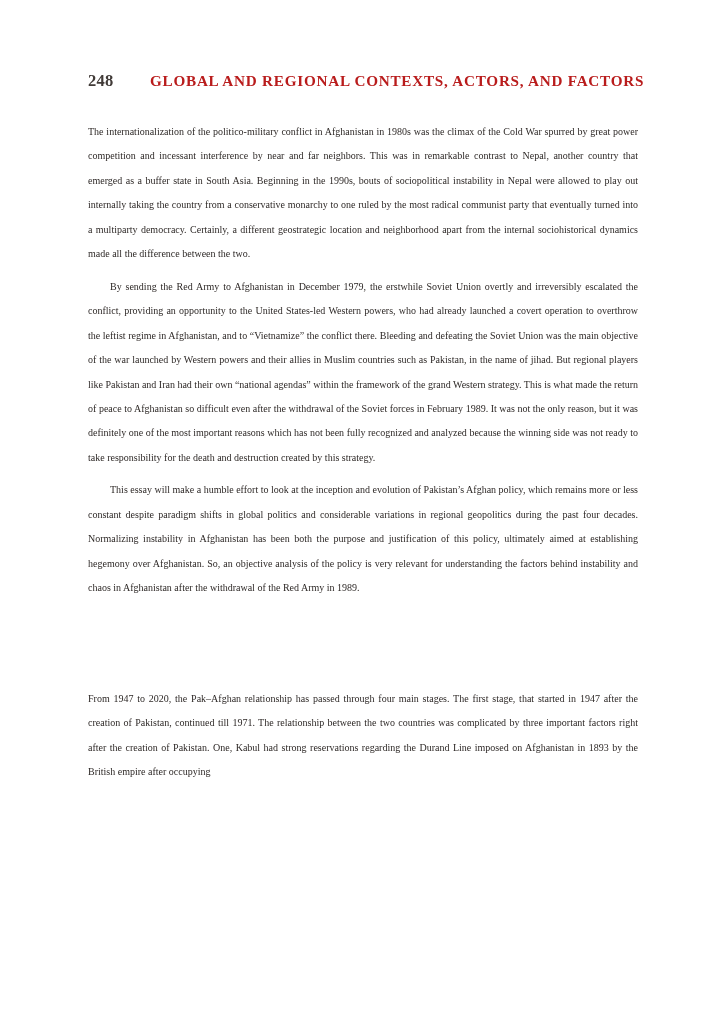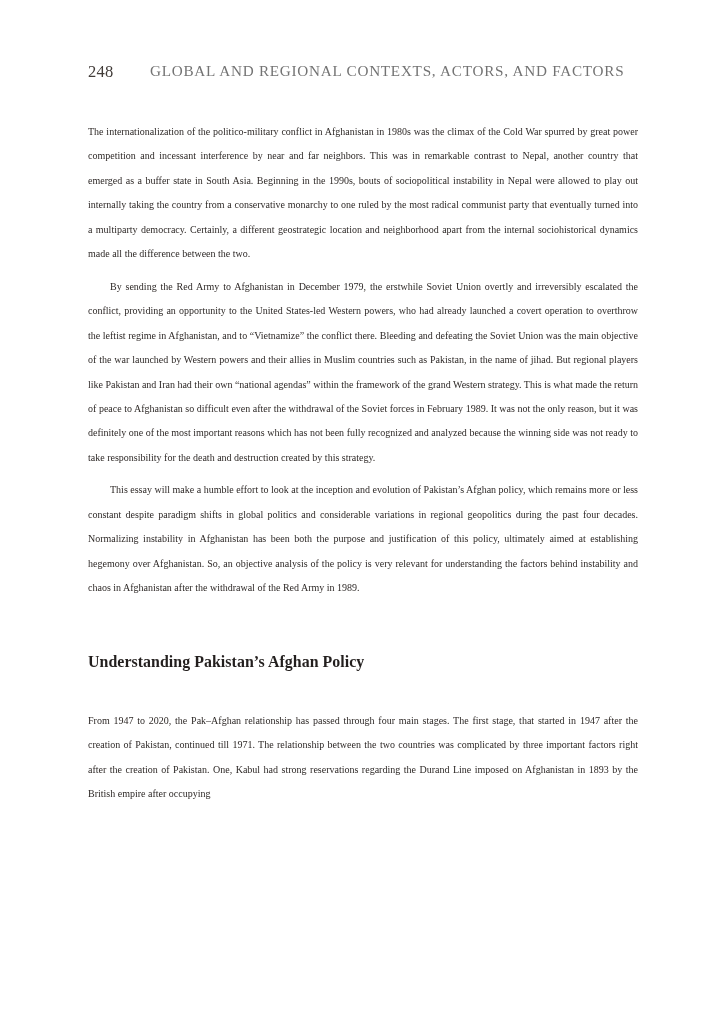--- a/index.html
+++ b/index.html
@@ -16,37 +16,38 @@
     overflow: hidden;
     font-family: "Liberation Serif", "DejaVu Serif", serif;
     color: #2b2725;
     -webkit-font-smoothing: antialiased;
   }
 
   
   .running-head {
     position: absolute;
     left: 88px;
-    top: 62px;
+    top: 70px;
     width: 549px;
     height: 22px;
     display: flex;
-    align-items: flex-start;
+    align-items: center;
+    font-weight: bold;
   }
   .folio {
     font-size: 16.5px;
     letter-spacing: 0.2px;
     color: #413b38;
     width: 62px;
     flex: 0 0 62px;
   }
   .head-title {
     font-size: 15.2px;
     letter-spacing: 0.75px;
-    color: #737373;
+    color: #b91c1c;
     white-space: nowrap;
   }
 
   
   .column {
     position: absolute;
     left: 88px;
     top: 120px;
     width: 550px;
   }
@@ -92,21 +93,20 @@
   <div class="column">
 
     <p class="body">The internationalization of the politico-military conflict in Afghanistan in 1980s was the climax of the Cold War spurred by great power competition and incessant interference by near and far neighbors. This was in remarkable contrast to Nepal, another country that emerged as a buffer state in South Asia. Beginning in the 1990s, bouts of sociopolitical instability in Nepal were allowed to play out internally taking the country from a conservative monarchy to one ruled by the most radical communist party that eventually turned into a multiparty democracy. Certainly, a different geostrategic location and neighborhood apart from the internal sociohistorical dynamics made all the difference between the two.</p>
 
     <p class="body indent">By sending the Red Army to Afghanistan in December 1979, the erstwhile Soviet Union overtly and irreversibly escalated the conflict, providing an opportunity to the United States-led Western powers, who had already launched a covert operation to overthrow the leftist regime in Afghanistan, and to “Vietnamize” the conflict there. Bleeding and defeating the Soviet Union was the main objective of the war launched by Western powers and their allies in Muslim countries such as Pakistan, in the name of jihad. But regional players like Pakistan and Iran had their own “national agendas” within the framework of the grand Western strategy. This is what made the return of peace to Afghanistan so difficult even after the withdrawal of the Soviet forces in February 1989. It was not the only reason, but it was definitely one of the most important reasons which has not been fully recognized and analyzed because the winning side was not ready to take responsibility for the death and destruction created by this strategy.</p>
 
     <p class="body indent">This essay will make a humble effort to look at the inception and evolution of Pakistan’s Afghan policy, which remains more or less constant despite paradigm shifts in global politics and considerable variations in regional geopolitics during the past four decades. Normalizing instability in Afghanistan has been both the purpose and justification of this policy, ultimately aimed at establishing hegemony over Afghanistan. So, an objective analysis of the policy is very relevant for understanding the factors behind instability and chaos in Afghanistan after the withdrawal of the Red Army in 1989.</p>
 
     <div class="gap-before-heading"></div>
 
-    <h2 class="section-heading">Understanding Pakistan’s Afghan Policy</h2>
 
     <div class="gap-after-heading"></div>
 
     <p class="body">From 1947 to 2020, the Pak–Afghan relationship has passed through four main stages. The first stage, that started in 1947 after the creation of Pakistan, continued till 1971. The relationship between the two countries was complicated by three important factors right after the creation of Pakistan. One, Kabul had strong reservations regarding the Durand Line imposed on Afghanistan in 1893 by the British empire after occupying</p>
 
   </div>
 
 </div>
 
 </body></html>

